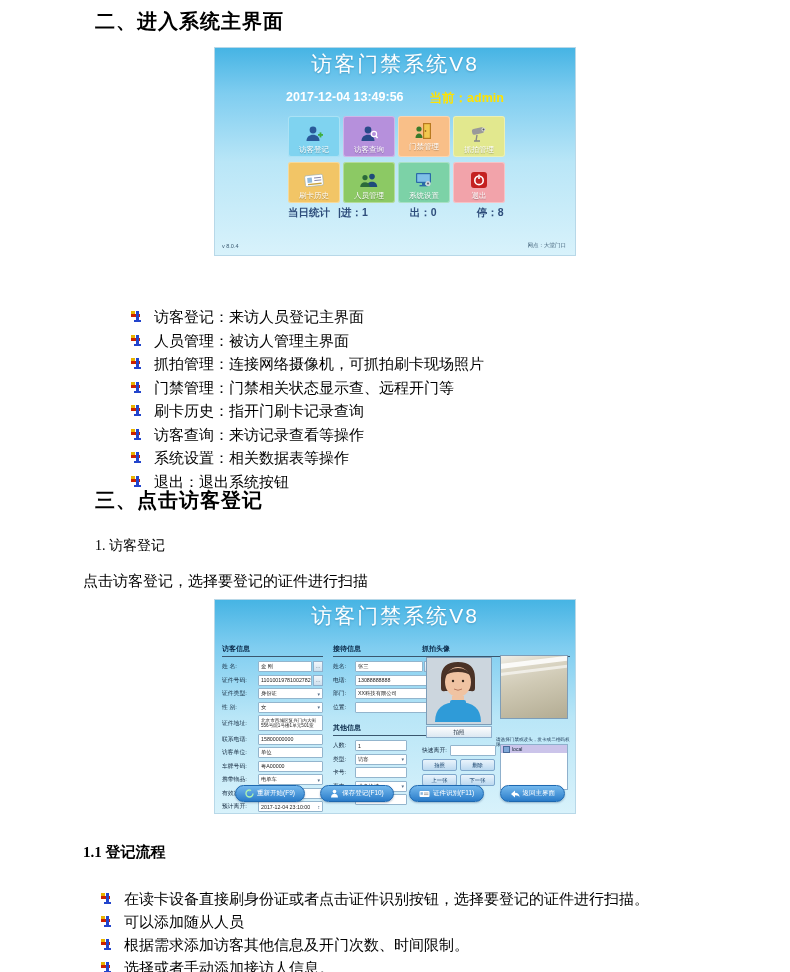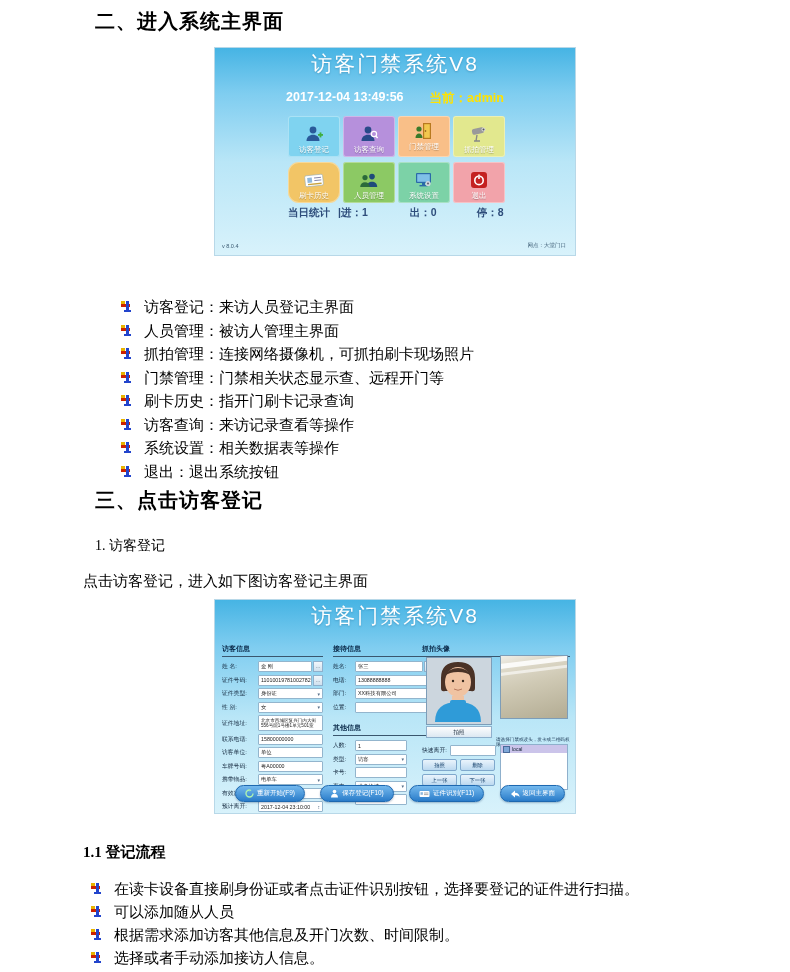--- a/index.html
+++ b/index.html
@@ -4,21 +4,21 @@
 <style>
   html,body{margin:0;padding:0;background:#fff;}
   .page{position:relative;width:720px;height:972px;background:#fff;overflow:hidden;
         font-family:"Liberation Serif",serif;color:#000;}
 
   
   .h-sec{position:absolute;font-size:20px;font-weight:bold;letter-spacing:1px;}
   .h-sub{position:absolute;font-size:14px;font-weight:normal;}
   .h-sub2{position:absolute;font-size:15px;font-weight:bold;}
   .para{position:absolute;font-size:15px;}
-  ul.blist{position:absolute;list-style:none;margin:6px;padding:0;}
+  ul.blist{position:absolute;list-style:none;margin:16px;padding:0;}
   ul.blist li{display:flex;align-items:flex-start;margin-bottom:4px;font-size:15px;line-height:19px;}
   ul.modlist li{margin-bottom:4.5px;}
   .bullet{flex:0 0 auto;margin:3px 12px 0 0;}
 
   
   .shot{position:absolute;width:360px;font-family:"Liberation Sans",sans-serif;
         background:linear-gradient(180deg,#46b4e4 0%,#7fcdf0 22%,#b9e6f7 55%,#d8f2fb 100%);
         box-shadow:0 0 0 1px #b8d8e8;}
   .shot-title{text-align:center;padding-top:2px;font-size:21px;font-weight:normal;color:#fff;
               letter-spacing:2px;text-shadow:0 1px 2px rgba(0,60,100,.25);}
@@ -148,21 +148,21 @@
           <svg width="20" height="18" viewBox="0 0 20 18">
               <rect x="3" y="3" width="12" height="6" rx="2" transform="rotate(-12 9 6)" fill="#9a9a9a"></rect>
               <circle cx="14.5" cy="4.5" r="2" fill="#d8d8d8"></circle>
               <circle cx="14.5" cy="4.5" r="1" fill="#555"></circle>
               <path d="M8 10 L7 16 M5 16 L11 16" stroke="#888" stroke-width="1.4" fill="none"></path>
             </svg>
         </span>
         <span class="tlabel">抓拍管理</span>
       </div>
 
-      <div class="tile" style="background-color: rgb(242, 197, 102); border-radius: 11px;">
+      <div class="tile" style="background-color: rgb(242, 197, 102);">
         <span class="ticon">
           <svg width="22" height="17" viewBox="0 0 22 17">
               <rect x="2" y="3" width="18" height="11" rx="1.5" transform="rotate(-6 11 8)" fill="#fff" stroke="#9aa" stroke-width="0.6"></rect>
               <rect x="4.4" y="5.2" width="4.6" height="5.2" transform="rotate(-6 11 8)" fill="#8fb8dc"></rect>
               <line x1="11" y1="6" x2="18" y2="5.3" stroke="#88a" stroke-width="1"></line>
               <line x1="11.3" y1="8.6" x2="18.3" y2="7.9" stroke="#88a" stroke-width="1"></line>
               <line x1="5" y1="12.6" x2="18.6" y2="11.2" stroke="#caa23a" stroke-width="1.4"></line>
             </svg>
         </span>
         <span class="tlabel">刷卡历史</span>
@@ -301,21 +301,21 @@
             <rect x="5" y="0" width="3" height="11" fill="#2244cc"></rect>
             <rect x="3" y="9" width="7" height="2" fill="#2244cc"></rect>
           </svg>
         </span>
         <span>退出：退出系统按钮</span>
       </li>
   </ul>
 
   <div class="h-sec" style="left:95px;top:487px;">三、点击访客登记</div>
   <div class="h-sub" style="left:95px;top:537px;">1.  访客登记</div>
-  <div class="para" style="left:83px;top:572px;">点击访客登记，进入如下图访客登记主界面</div>
+  <div class="para" style="left:83px;top:572px;">点击访客登记，选择要登记的证件进行扫描</div>
 
   <div class="shot shot2">
     <div class="shot-title">访客门禁系统V8</div>
 
     <div class="col col1">
       <div class="sect">访客信息</div>
       <div class="frow">
           <span class="flabel">姓  名:</span>
           <span class="fbox">金 刚</span>
           <span class="mini-btn">…</span>

